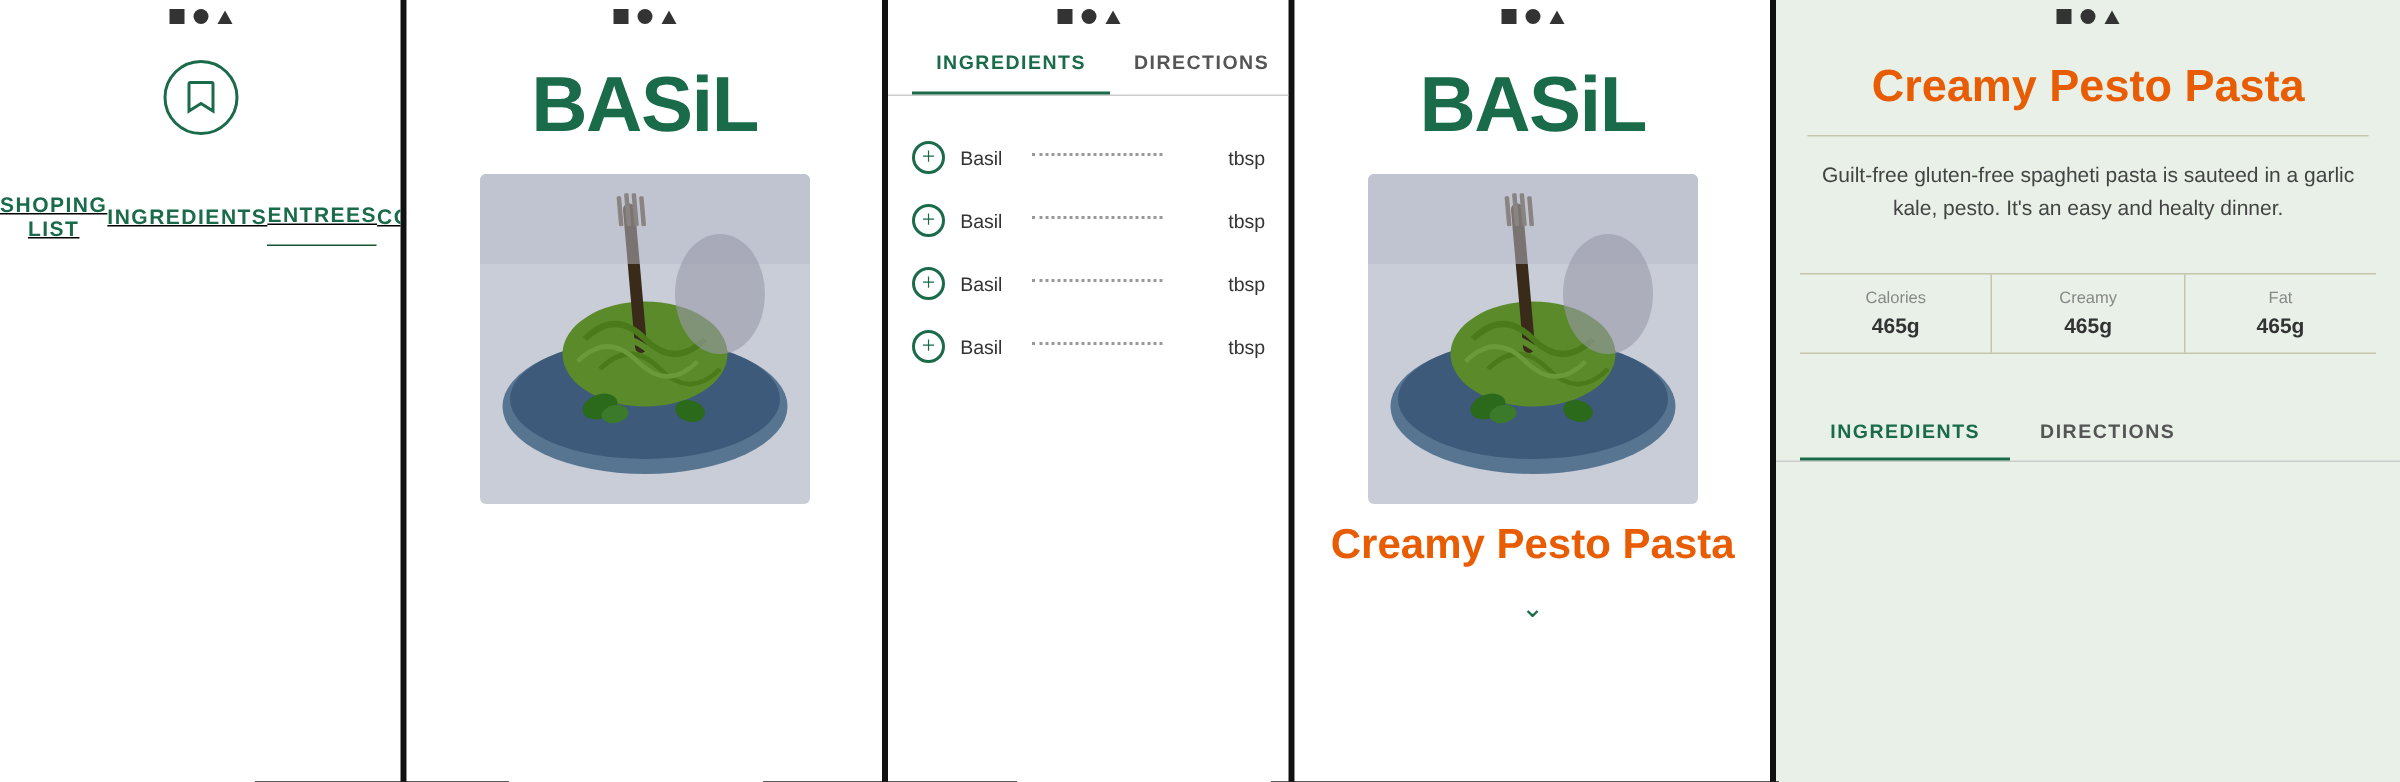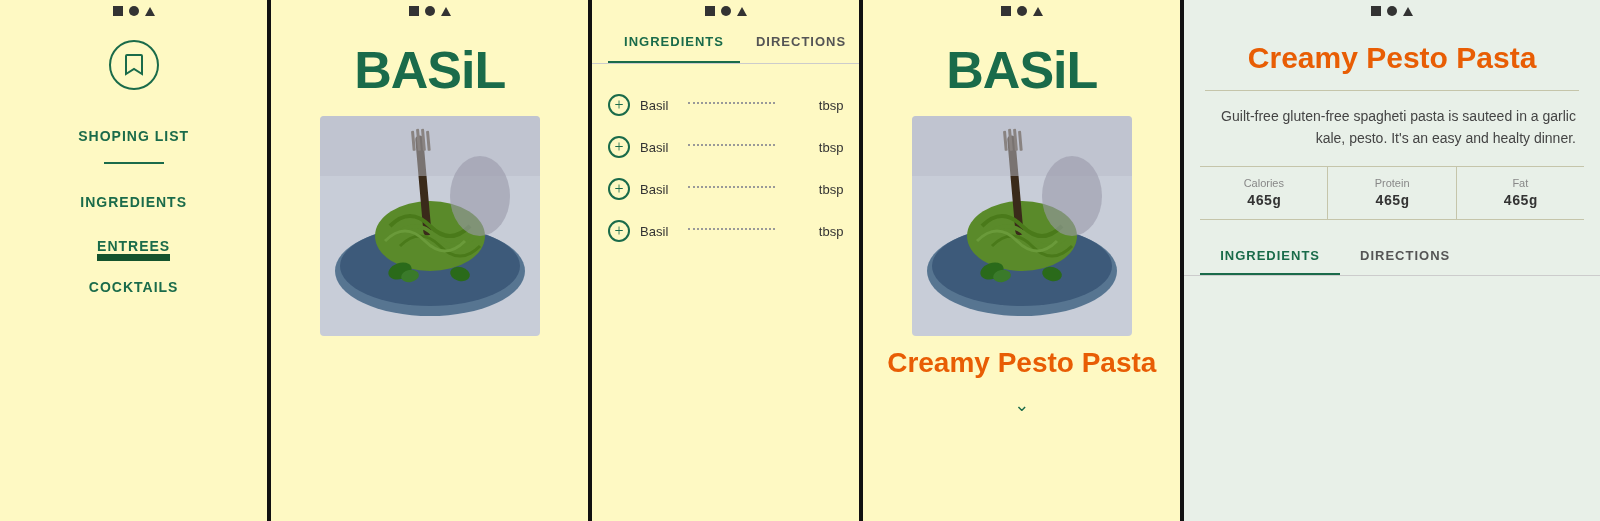--- a/index.html
+++ b/index.html
@@ -7,21 +7,21 @@
       width: 1600px;
       height: 521px;
       display: flex;
       flex-direction: row;
       background: #222;
       font-family: 'Georgia', serif;
       overflow: hidden;
     }
 
     .phone-screen {
-      background: #fef9c3;
+      background: #ffffff;
       display: flex;
       flex-direction: column;
       position: relative;
       overflow: hidden;
     }
 
     
     .status-bar {
       display: flex;
       justify-content: center;
@@ -71,40 +71,41 @@
       border: 2px solid #1a6b4a;
       border-radius: 50%;
       display: flex;
       align-items: center;
       justify-content: center;
       margin-bottom: 24px;
     }
 
     .menu-nav {
       display: flex;
-      flex-direction: column;
+      flex-direction: row;
       align-items: center;
       width: 100%;
       gap: 0;
+      text-decoration: underline;
     }
 
     .menu-item {
       font-family: Arial, sans-serif;
       font-size: 14px;
       font-weight: 700;
       letter-spacing: 1px;
       color: #1a6b4a;
       text-align: center;
       padding: 14px 0;
       cursor: pointer;
     }
 
     .menu-item.active {
-      border-bottom: 7px solid #14532d;
-      padding-bottom: 0;
+      border-bottom: 1px solid #14532d;
+      padding-bottom: 12px;
       margin-bottom: 4px;
     }
 
     .menu-divider {
       width: 60px;
       height: 2px;
       background: #1a6b4a;
       margin: 4px 0 16px;
     }
 
@@ -248,30 +249,30 @@
       width: 90%;
       height: 1px;
       background: #c5c5aa;
       margin: 0 auto 14px;
     }
 
     .recipe-description {
       font-family: Arial, sans-serif;
       font-size: 14px;
       color: #444;
-      text-align: right;
+      text-align: center;
       line-height: 1.6;
       padding: 0 24px 16px;
     }
 
     .nutrition-row {
       display: flex;
       border-top: 1px solid #c5c5aa;
       border-bottom: 1px solid #c5c5aa;
-      margin: 0 16px;
+      margin: 16px 16px;
     }
 
     .nutrition-item {
       flex: 1;
       display: flex;
       flex-direction: column;
       align-items: center;
       padding: 10px 6px;
       border-right: 1px solid #c5c5aa;
     }
@@ -281,21 +282,21 @@
     }
 
     .nutrition-label {
       font-family: Arial, sans-serif;
       font-size: 11px;
       color: #888;
       margin-bottom: 4px;
     }
 
     .nutrition-value {
-      font-family: Liberation Mono, monospace;
+      font-family: Liberation Sans, sans-serif;
       font-size: 14px;
       font-weight: 700;
       color: #333;
     }
 
     .card-tabs-header {
       display: flex;
       padding: 0 16px;
       margin-top: 16px;
       border-bottom: 1px solid #ccc;
@@ -479,21 +480,21 @@
   </div>
   <div class="recipe-card-title">Creamy Pesto Pasta</div>
   <div class="recipe-card-divider"></div>
   <div class="recipe-description">Guilt-free gluten-free spagheti pasta is sauteed in a garlic kale, pesto. It's an easy and healty dinner.</div>
   <div class="nutrition-row">
     <div class="nutrition-item">
       <span class="nutrition-label">Calories</span>
       <span class="nutrition-value">465g</span>
     </div>
     <div class="nutrition-item">
-      <span class="nutrition-label">Protein</span>
+      <span class="nutrition-label">Creamy</span>
       <span class="nutrition-value">465g</span>
     </div>
     <div class="nutrition-item">
       <span class="nutrition-label">Fat</span>
       <span class="nutrition-value">465g</span>
     </div>
   </div>
   <div class="card-tabs-header">
     <div class="card-tab-item active">INGREDIENTS</div>
     <div class="card-tab-item">DIRECTIONS</div>

